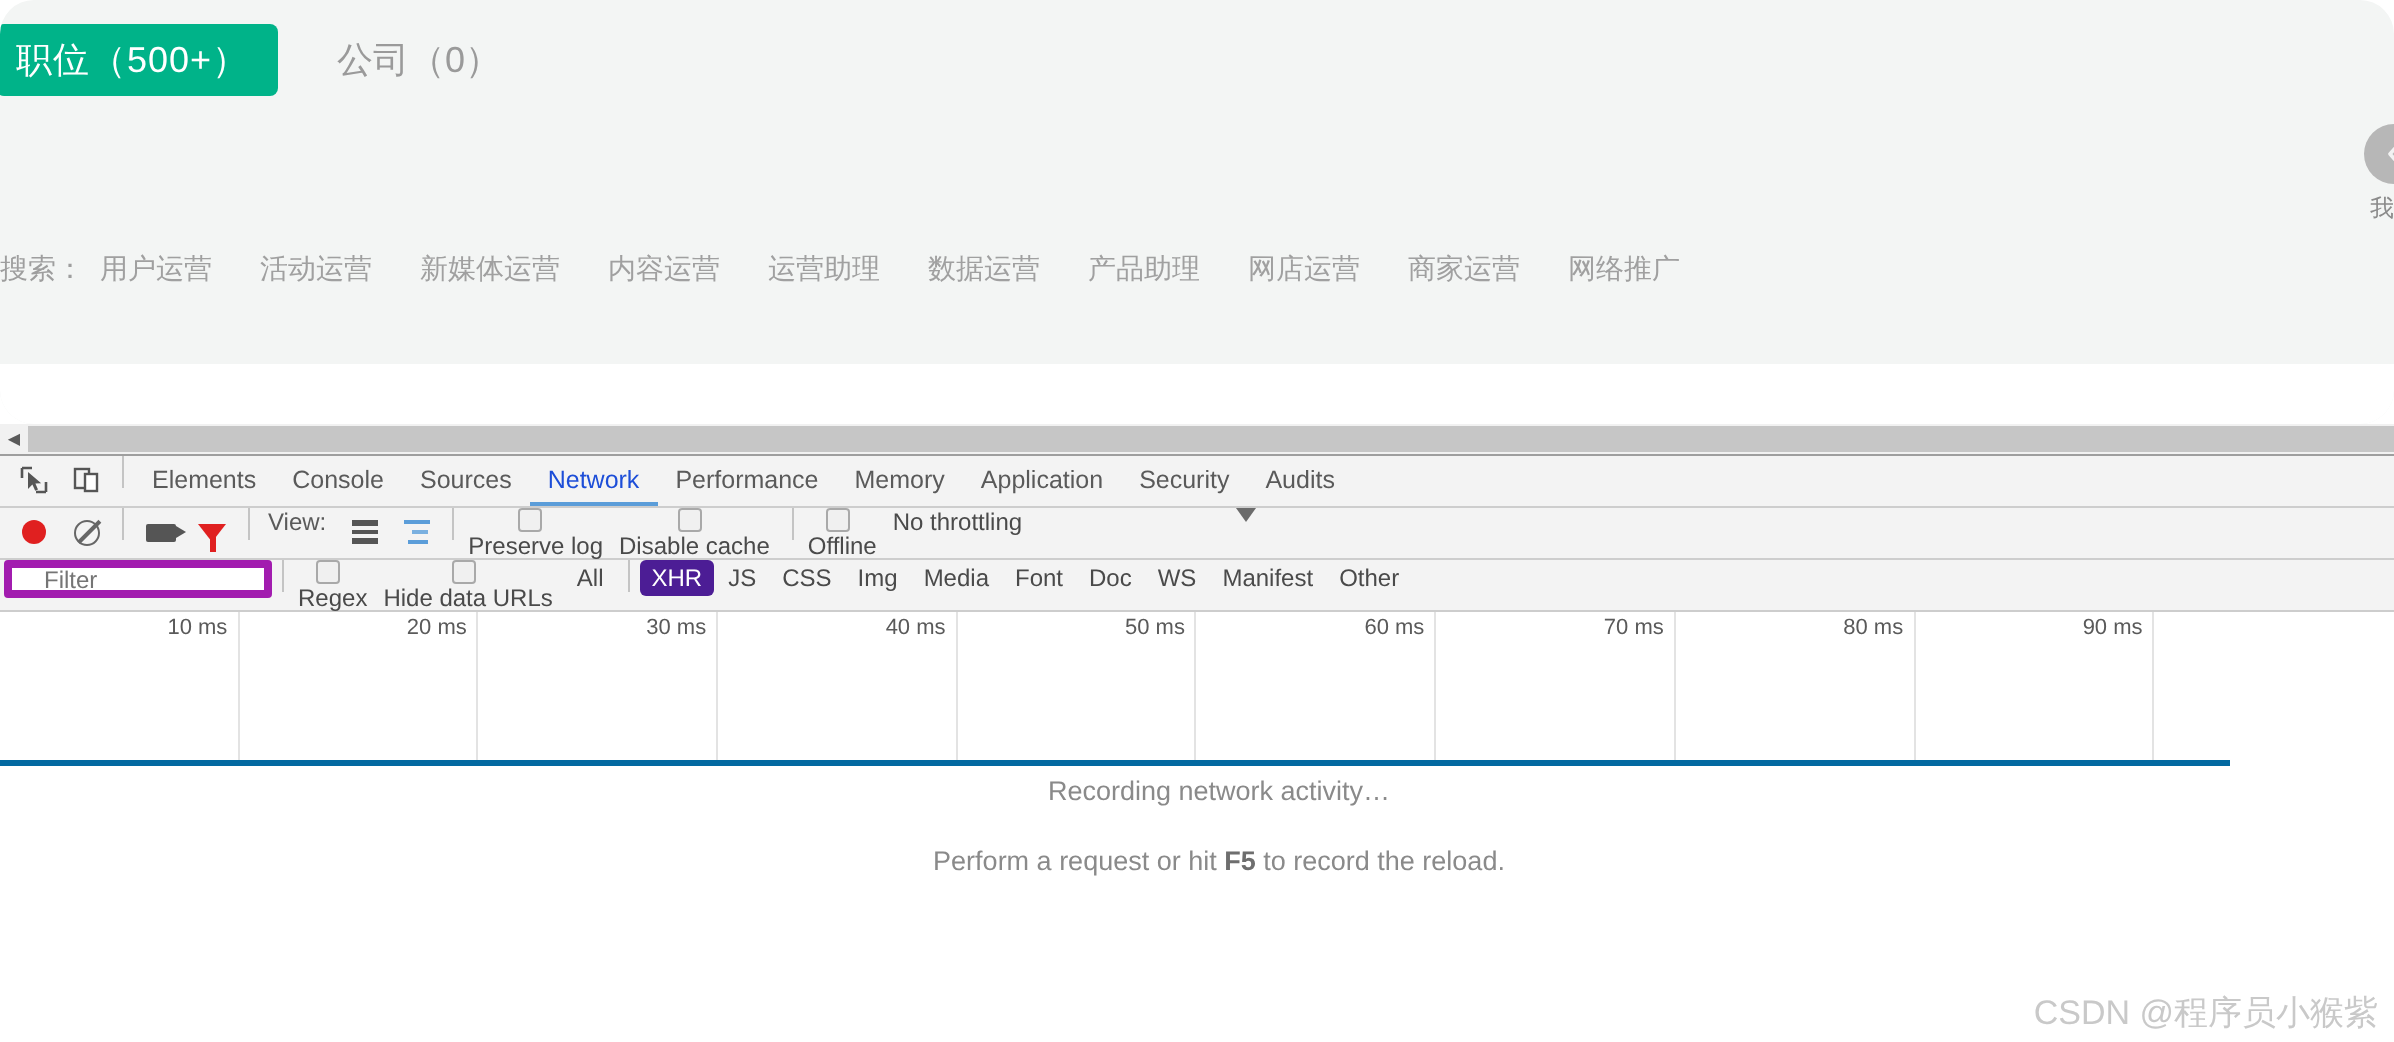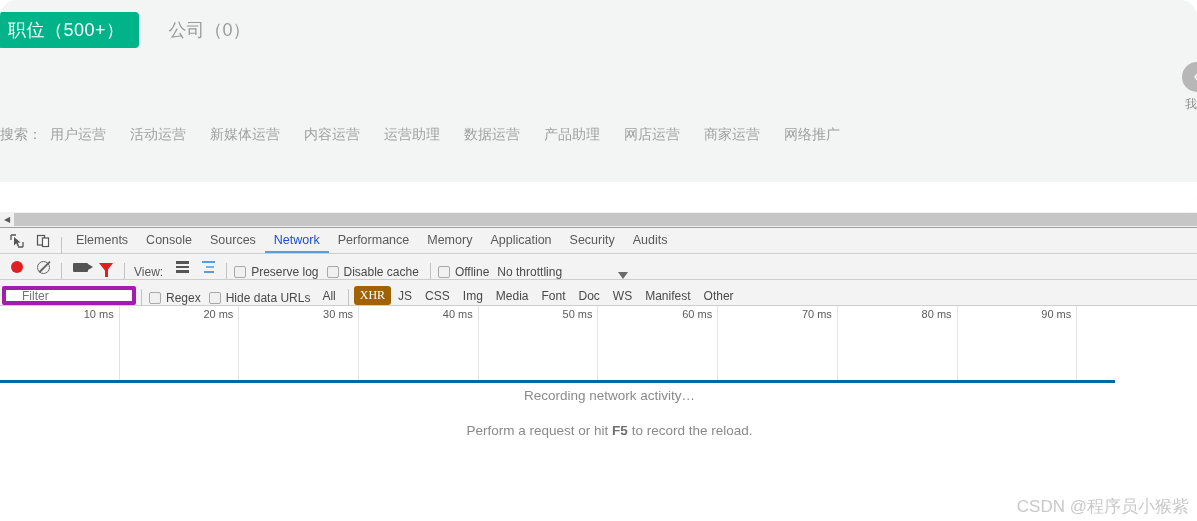--- a/index.html
+++ b/index.html
@@ -97,21 +97,21 @@
     flex: 1; background: #c6c6c6; margin: 1px 0;
   }
 
   
   .devtools {
     position: absolute; left: 0; top: 228px; width: 1197px; height: 293px;
     background: #ffffff;
     font-size: 12px; color: #5a5a5a;
   }
   .dt-row {
-    display: flex; align-items: flex-end;
+    display: flex; align-items: flex-start;
     height: 26px; padding: 0 4px;
     background: #f3f3f3;
     border-bottom: 1px solid #cdcdcd;
   }
   .dt-row.toolbar2 { background: #f3f3f3; }
   .dt-row.filterbar { background: #f3f3f3; border-bottom: 1px solid #cdcdcd; }
 
   .dt-icon-btn {
     width: 26px; height: 24px;
     display: flex; align-items: center; justify-content: center;
@@ -166,21 +166,21 @@
   .list-icon i {
     display: block; width: 13px; height: 2.5px; background: #555;
   }
   .list-icon i:nth-child(odd) { width: 13px; }
   .wf-icon { display: flex; flex-direction: column; gap: 2.5px; align-items: flex-start; }
   .wf-icon i { display: block; height: 2.5px; background: #5b9dd9; }
   .wf-icon i:nth-child(1) { width: 13px; margin-left: 0; }
   .wf-icon i:nth-child(2) { width: 8px; margin-left: 4px; background:#7ab0e0; }
   .wf-icon i:nth-child(3) { width: 10px; margin-left: 2px; background:#5b9dd9; }
 
-  .cb { display: flex; align-items: center; margin: 0 6px 0 2px; cursor: pointer; }
+  .cb { display: flex; align-items: center; margin: 0 6px 0 2px; cursor: pointer; flex-direction: column; }
   .cb .box {
     width: 12px; height: 12px; border: 1px solid #a9a9a9;
     background: #f0f0f0; border-radius: 2px; margin-right: 5px;
   }
   .cb .txt { font-size: 12px; color: #4a4a4a; }
   .throttle-val { font-size: 12px; color: #4a4a4a; margin-left: 2px; cursor: pointer; }
   .chevron {
     margin-left: auto; margin-right: 565px;
     width: 0; height: 0;
     border-left: 5px solid transparent;
@@ -193,21 +193,21 @@
     width: 134px; height: 19px;
     border: 4px solid #a21caf; border-radius: 2px;
     background: #fff; font-size: 12px; color: #333;
     padding: 0 16px; outline: none; margin-left: -2px;
     font-family: "Liberation Sans", "DejaVu Sans", sans-serif;
   }
   .ftype {
     font-size: 12px; color: #4a4a4a; padding: 2px 6px;
     border-radius: 3px; cursor: pointer; margin-right: 1px;
   }
-  .ftype.active { background: #a16207; color: #fff; font-family: Liberation Serif, serif; }
+  .ftype.active { background: #4c1d95; color: #fff; }
 
   
   .ruler {
     position: relative; height: 77px; width: 1115px;
     background: #fff; border-bottom: 3px solid #0369a1;
     overflow: hidden;
   }
   .ruler-cell {
     position: absolute; top: 0; height: 77px;
     border-right: 1px solid #e3e3e3;

